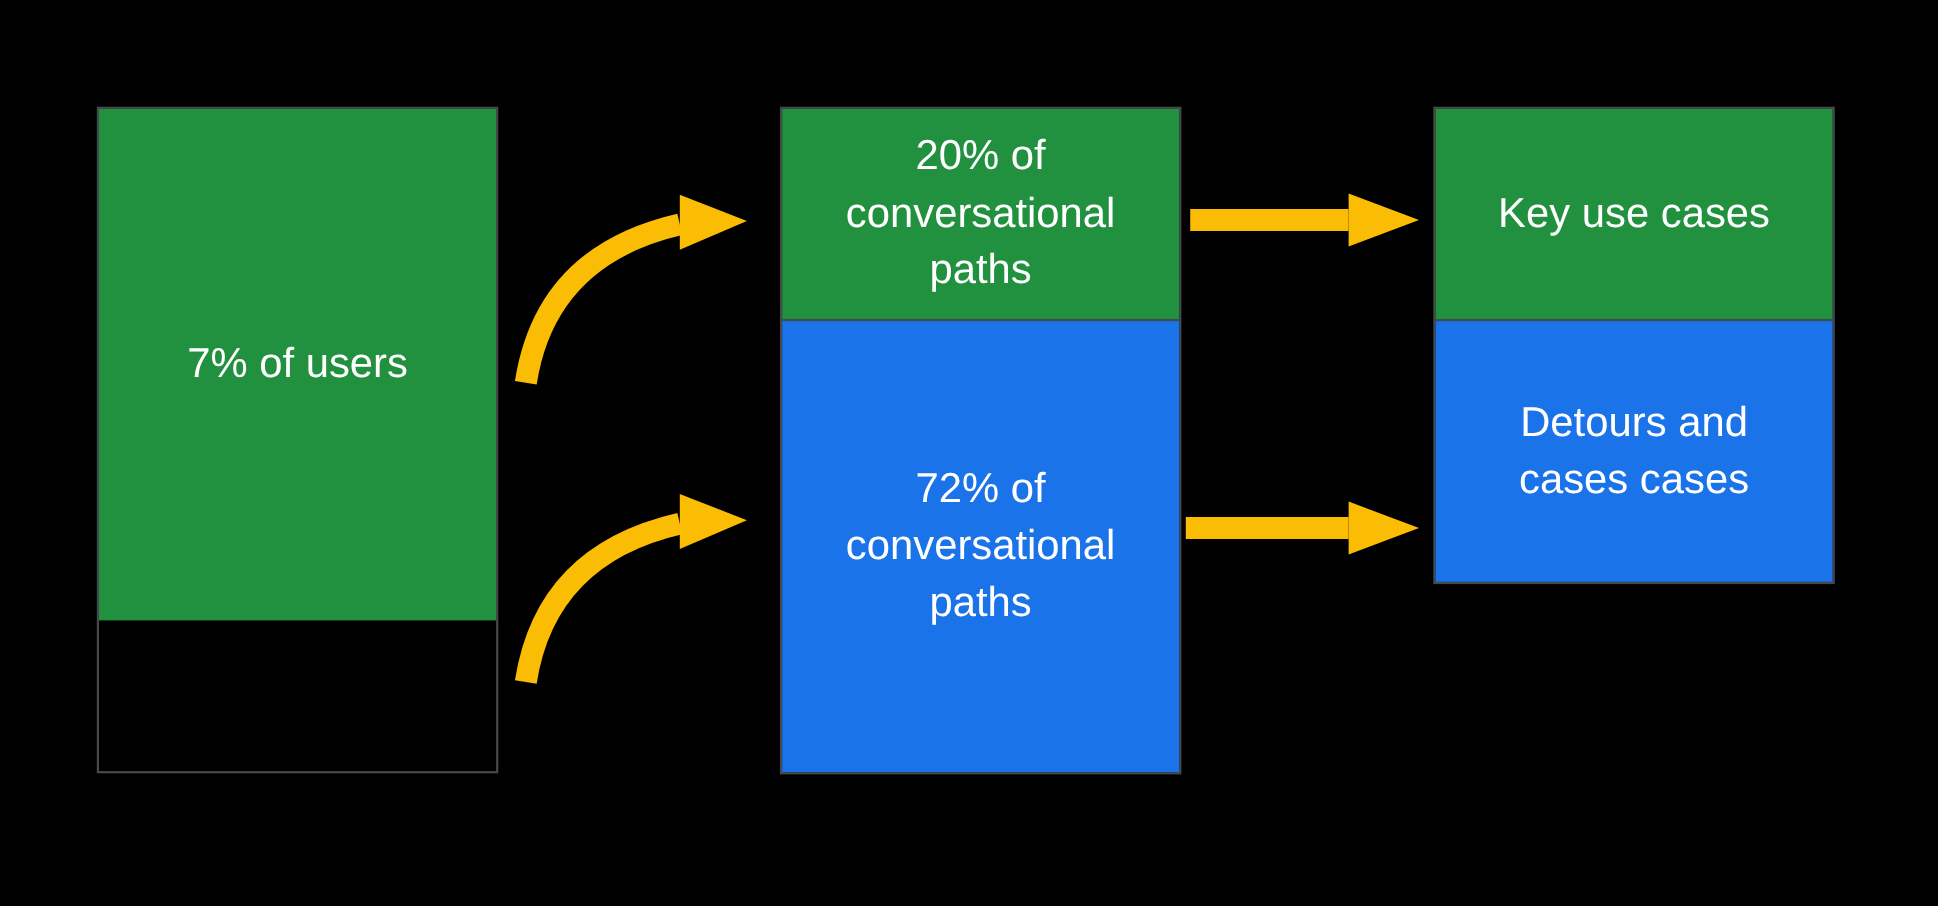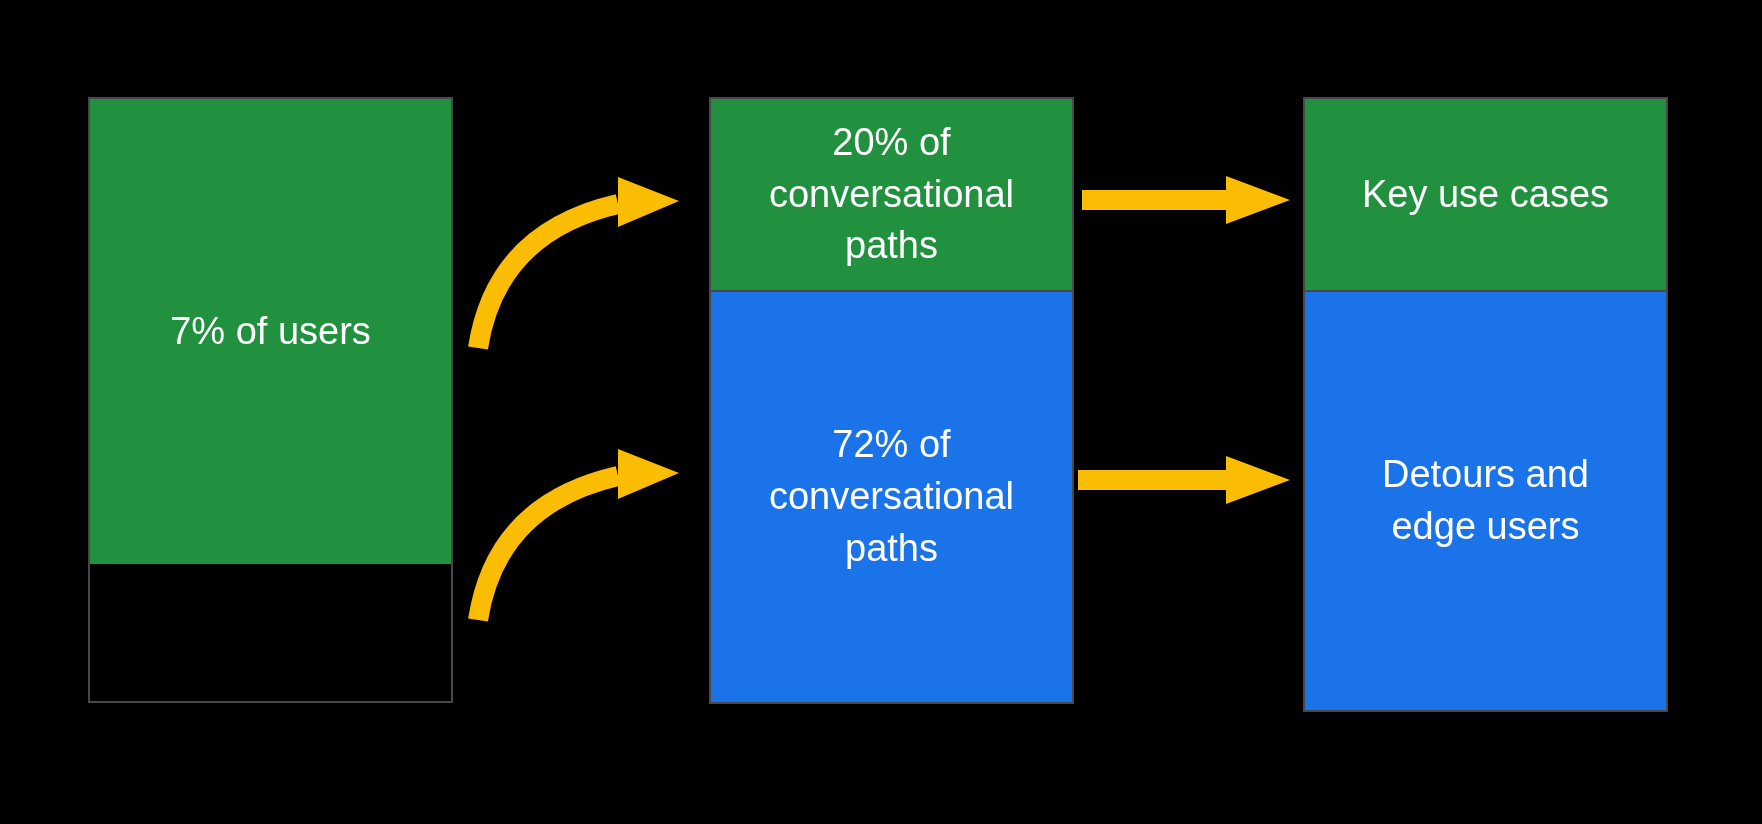--- a/index.html
+++ b/index.html
@@ -17,21 +17,21 @@
   .column {
     position: absolute;
     width: 365px;
     display: flex;
     flex-direction: column;
     border: 2px solid var(--border, #47484b);
     box-sizing: border-box;
   }
   #col-users { left: 88px;  top: 97px; height: 606px; }
   #col-paths { left: 695px; top: 97px; height: 607px; margin-left: 14px; }
-  #col-cases { left: 1303px; top: 97px; height: 615px; }
+  #col-cases { left: 1303px; top: 97px; height: 434px; }
 
   .segment {
     display: flex;
     align-items: center;
     justify-content: center;
     text-align: center;
     color: var(--text, #ffffff);
     font-size: 38px;
     line-height: 1.36;
     white-space: pre-line;
@@ -86,21 +86,21 @@
 paths</span>
   </div>
 </div>
 
 <div class="column" id="col-cases">
   <div class="segment green">
     <span class="label">Key use cases</span>
   </div>
   <div class="segment blue">
     <span class="label">Detours and
-edge users</span>
+cases cases</span>
   </div>
 </div>
 
 <svg id="arrow-layer" viewBox="0 0 1762 824" xmlns="http://www.w3.org/2000/svg">
   <g>
     <path class="arrow-stroke" d="M 478,348 Q 496,232 618,204"></path>
     <polygon class="arrow-head" points="618,177 679,201 618,227"></polygon>
   </g>
   <g>
     <path class="arrow-stroke" d="M 478,620 Q 496,504 618,476"></path>

